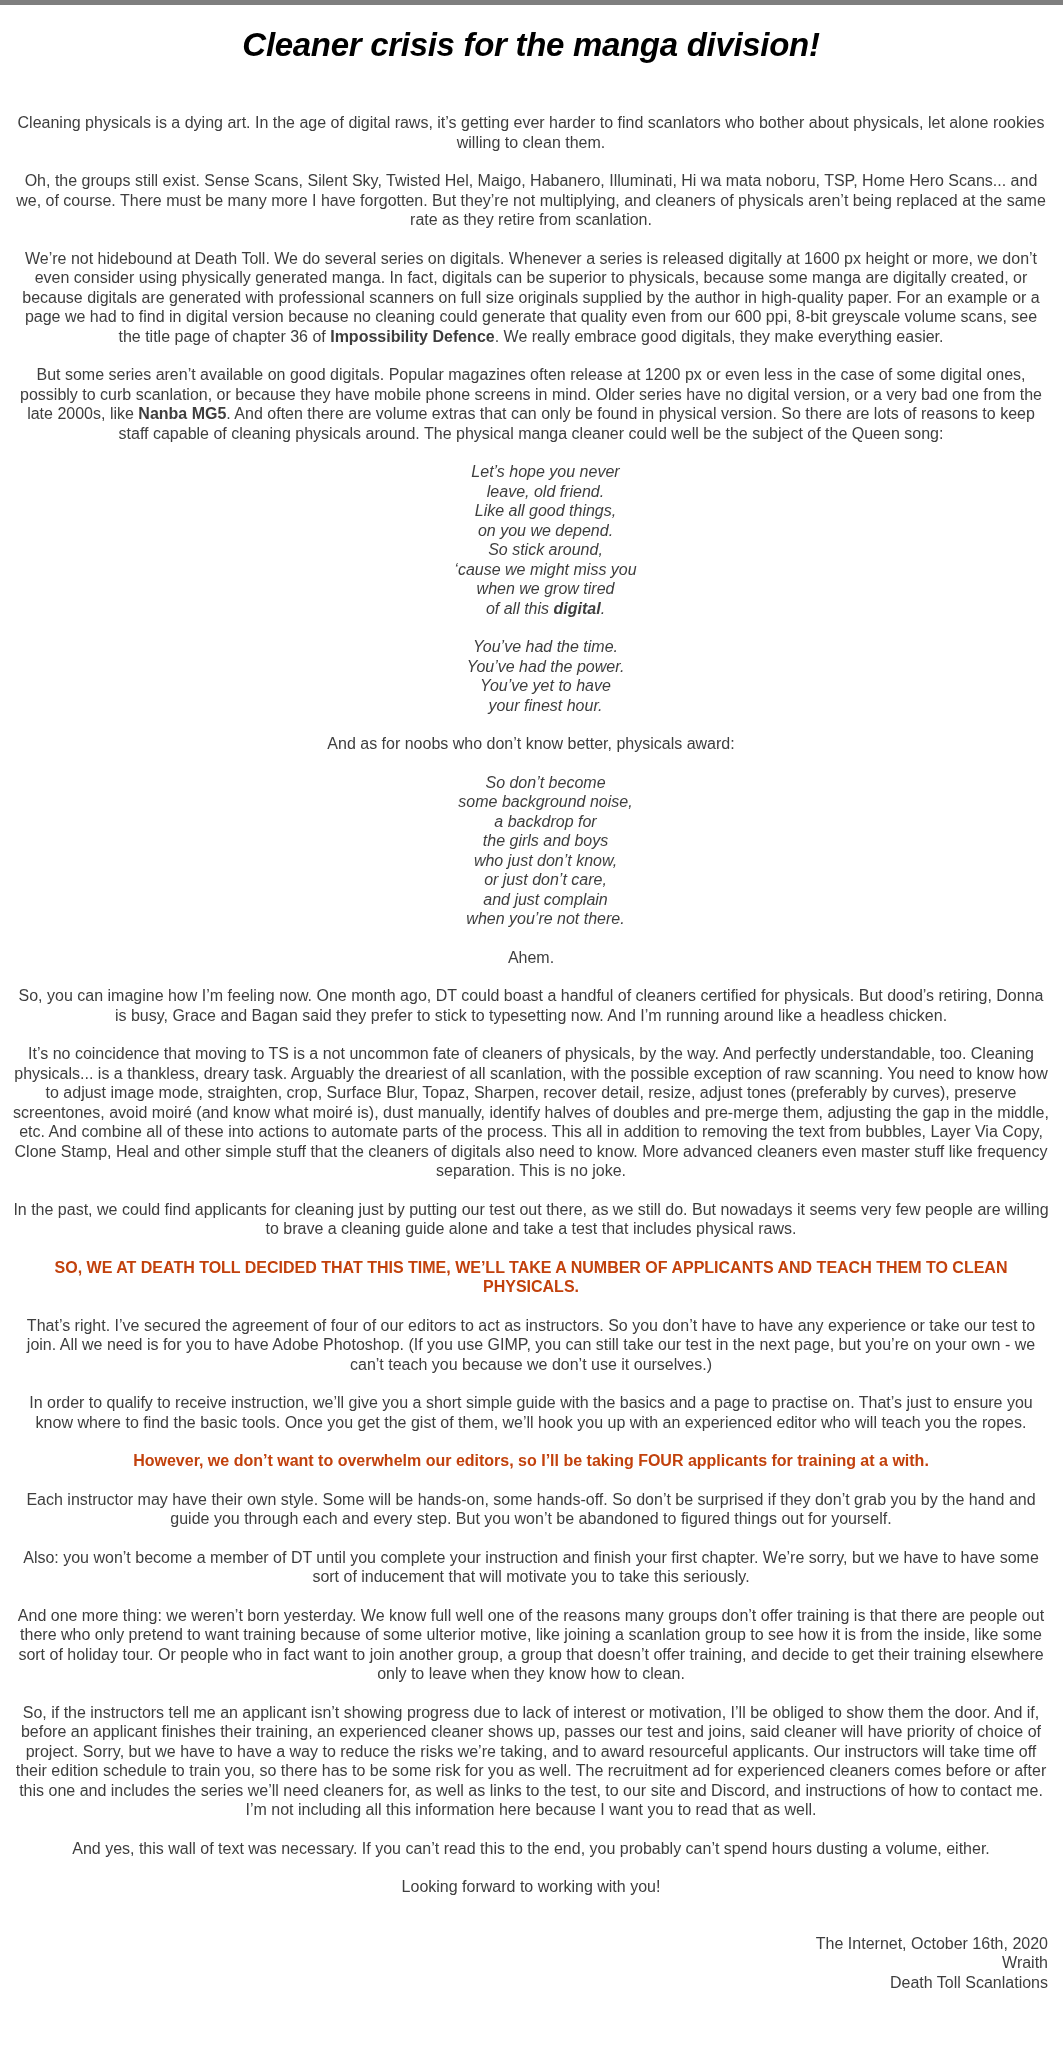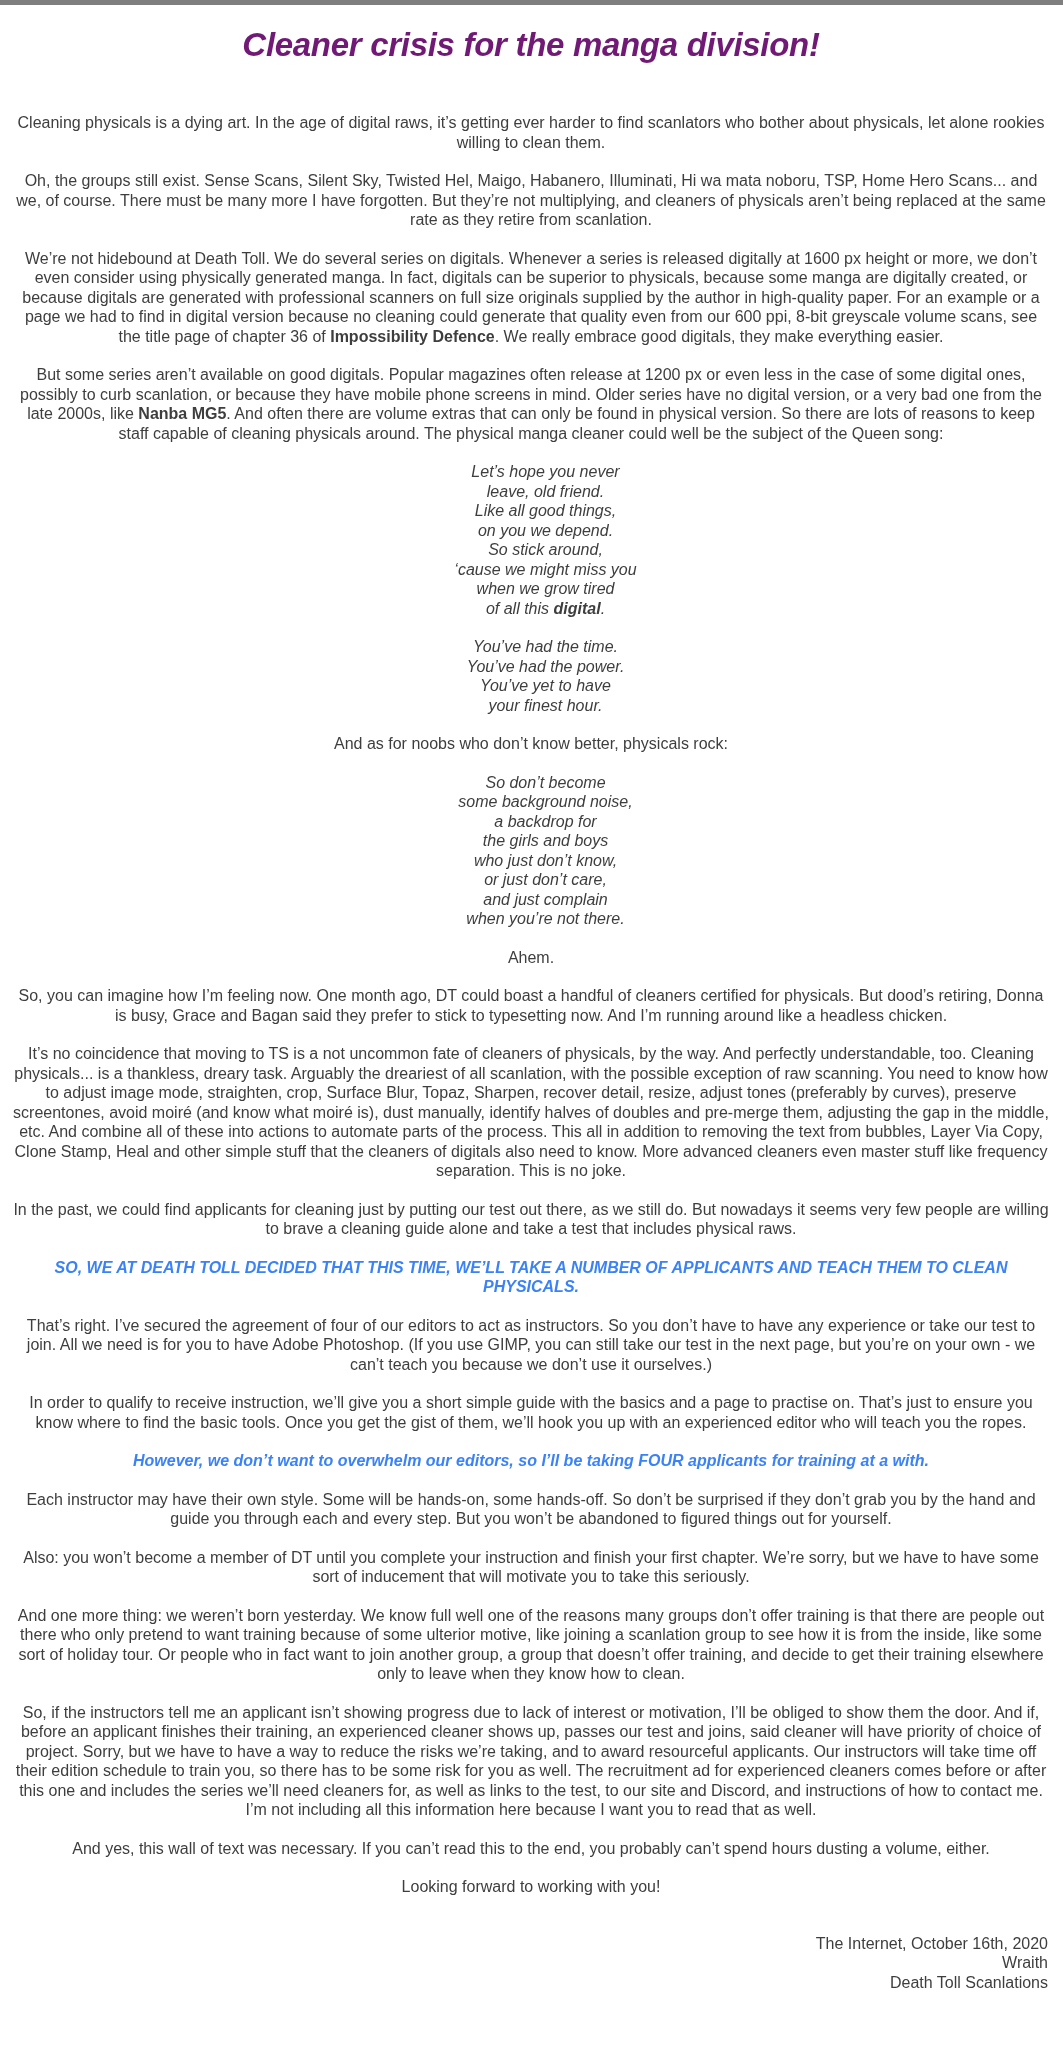--- a/index.html
+++ b/index.html
@@ -21,41 +21,40 @@
   .doc {
     padding: 9px 14px 20px 13px;
   }
   h1.title {
     margin: 9px 0 0 0;
     text-align: center;
     font-size: 33px;
     line-height: 44px;
     font-weight: bold;
     font-style: italic;
-    color: #701a75;
+    color: #000000;
     letter-spacing: -0.3px;
   }
   .body-blocks {
     margin-top: 46px;
     text-align: center;
   }
   p.block {
     font-size: 16px;
     line-height: 19.5px;
     margin: 0 0 19px 0;
   }
   p.quote {
     font-style: italic;
     padding-left: 29px;
     white-space: pre-line;
   }
   p.strong {
     font-weight: bold;
-    color: #3b82f6;
-    font-style: italic;
+    color: #c2410c;
   }
   span.b { font-weight: bold; }
   span.i { }
   .signature {
     margin-top: 37px;
     text-align: right;
     font-size: 16px;
     line-height: 19.5px;
     padding-right: 1px;
   }
@@ -80,21 +79,21 @@
 Like all good things,
 on you we depend.
 So stick around,
 ‘cause we might miss you
 when we grow tired
 of all this </span><span class="b">digital</span><span>.</span></p>
       <p class="block quote"><span>You’ve had the time.
 You’ve had the power.
 You’ve yet to have
 your finest hour.</span></p>
-      <p class="block paragraph"><span>And as for noobs who don’t know better, physicals rock:</span></p>
+      <p class="block paragraph"><span>And as for noobs who don’t know better, physicals award:</span></p>
       <p class="block quote"><span>So don’t become
 some background noise,
 a backdrop for
 the girls and boys
 who just don’t know,
 or just don’t care,
 and just complain
 when you’re not there.</span></p>
       <p class="block paragraph"><span>Ahem.</span></p>
       <p class="block paragraph"><span>So, you can imagine how I’m feeling now. One month ago, DT could boast a handful of cleaners certified for physicals. But dood’s retiring, Donna is busy, Grace and Bagan said they prefer to stick to typesetting now. And I’m running around like a headless chicken.</span></p>

